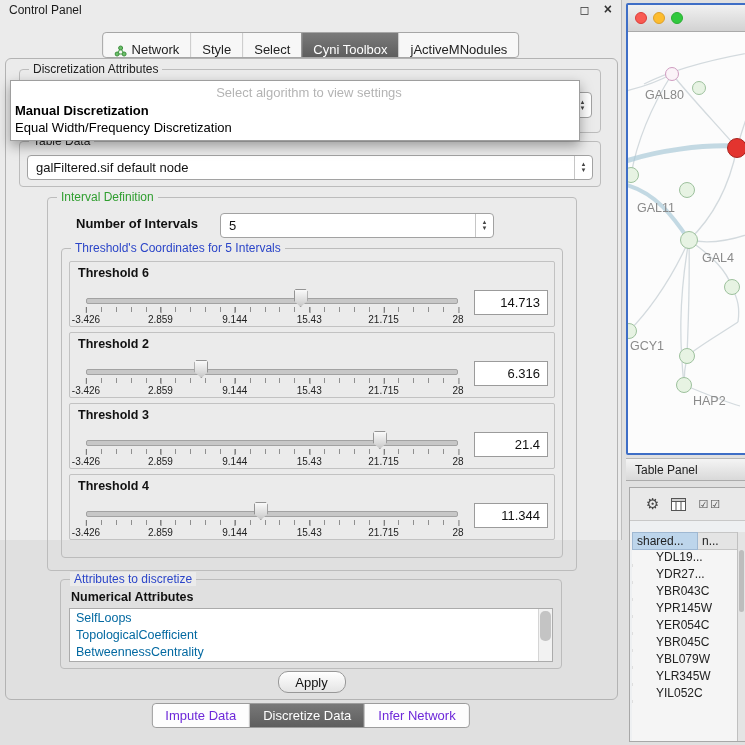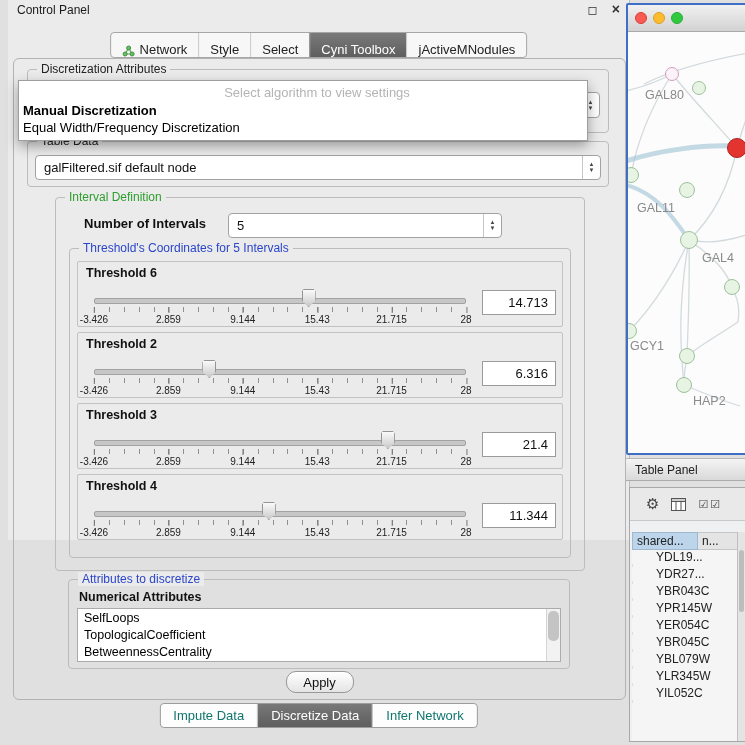--- a/index.html
+++ b/index.html
@@ -3,21 +3,21 @@
 <meta charset="utf-8">
 <style>
   html,body{margin:0;padding:0;}
   body{
     width:745px;height:745px;overflow:hidden;position:relative;
     background:#e0e0e0;
     font-family:"Liberation Sans","DejaVu Sans",sans-serif;
     -webkit-font-smoothing:antialiased;
   }
   
-  .control-panel{position:absolute;left:0;top:0;width:621px;height:540px;background:#ebebeb;border-right:1px solid #bdbdbd;margin-left:8px;}
+  .control-panel{position:absolute;left:0;top:0;width:621px;height:540px;background:#ebebeb;border-right:1px solid #bdbdbd;}
   .titlebar{position:absolute;top:0;left:0;right:0;height:20px;display:flex;align-items:center;justify-content:space-between;padding:0 9px;font-size:12px;color:#1a1a1a;}
   .tb-icons span{margin-left:11px;font-size:12px;color:#333;}
   .tb-icons .x{font-weight:bold;font-size:14px;line-height:12px;}
   .top-tabs{position:absolute;top:32px;left:50%;transform:translateX(-50%);display:flex;align-items:stretch;height:24px;background:#f7f7f7;border:1px solid #a6a6a6;border-radius:4px;overflow:hidden;white-space:nowrap;}
   .tab{display:flex;align-items:flex-end;padding:0 11px;font-size:13px;color:#222;}
   .tab + .tab{border-left:1px solid #c9c9c9;}
   .tab.sel{background:linear-gradient(#7a7a7a,#5e5e5e);color:#fff;border-left-color:#8a8a8a;}
   .net-ico{display:inline-flex;margin-right:5px;}
   .main-panel{position:absolute;top:58px;left:5px;width:611px;height:640px;border:1px solid #b3b3b3;border-radius:6px;}
   .group{position:absolute;border:1px solid #bcbcbc;border-radius:4px;}
@@ -48,26 +48,26 @@
   .ticks{position:absolute;left:0;right:0;top:23px;height:5px;
     background:repeating-linear-gradient(to right,#8f8f8f 0,#8f8f8f 1px,transparent 1px,transparent 4%);}
   .scale{position:absolute;left:0;right:0;top:28px;height:12px;}
   .scale-label{position:absolute;transform:translateX(-50%);top:2px;font-size:10px;color:#222;white-space:nowrap;}
   .scale-label::before{content:"";position:absolute;left:50%;top:-7px;width:1px;height:6px;background:#777;}
   .val{position:absolute;right:6px;top:28px;width:74px;height:25px;line-height:23px;background:#fff;border:1px solid #9b9b9b;font-size:13px;text-align:right;padding-right:7px;box-sizing:border-box;color:#111;}
   .g-attrs{left:54px;top:520px;width:500px;height:88px;}
   .attrs-title{position:absolute;left:10px;top:10px;font-size:12.5px;font-weight:bold;color:#111;}
   .listbox{position:absolute;left:8px;right:8px;top:28px;height:52px;background:#fff;border:1px solid #ababab;overflow:hidden;}
   .list-items{position:absolute;left:0;top:1px;right:14px;}
-  .list-item{font-size:12.5px;line-height:17px;padding-left:6px;color:#000000;white-space:nowrap;}
+  .list-item{font-size:12.5px;line-height:17px;padding-left:6px;color:#0369a1;white-space:nowrap;}
   .list-scroll{position:absolute;right:0;top:0;bottom:0;width:13px;background:#f2f2f2;border-left:1px solid #d5d5d5;}
   .list-thumb{position:absolute;left:1px;right:1px;top:2px;height:30px;background:#c4c4c4;border-radius:5px;}
   .apply{position:absolute;left:50%;transform:translateX(-50%);top:612px;width:68px;height:22px;background:linear-gradient(#ffffff,#e4e4e4);border:1px solid #989898;border-radius:10px;font-size:13px;color:#111;font-family:inherit;}
   .bottom-tabs{position:absolute;top:703px;left:50%;transform:translateX(-50%);display:flex;height:23px;background:#fdfdfd;border:1px solid #9c9c9c;border-radius:4px;overflow:hidden;white-space:nowrap;}
-  .btab{padding:0 13px;line-height:23px;font-size:13px;color:#0f766e;}
+  .btab{padding:0 13px;line-height:23px;font-size:13px;color:#6d28d9;}
   .btab + .btab{border-left:1px solid #bdbdbd;}
   .btab.sel{background:linear-gradient(#787878,#5e5e5e);color:#fff;}
   
   .popup{position:absolute;left:10px;top:80px;width:568px;background:#fff;border:1px solid #9e9e9e;box-shadow:0 5px 12px rgba(0,0,0,.35);z-index:50;padding-bottom:4px;}
   .dd-ph{text-align:center;color:#b4b4b4;font-size:13px;line-height:19px;padding-top:2px;padding-left:28px;}
   .dd-opt{font-size:13px;line-height:17px;padding-left:4px;color:#000;}
   .dd-opt.bold{font-weight:bold;}
   
   .net-window{position:absolute;left:626px;top:3px;width:125px;height:452px;border:2px solid #3e6ec6;border-radius:2px;background:#d6d6d6;box-sizing:border-box;overflow:hidden;}
   .net-titlebar{height:26px;background:linear-gradient(#f1f1f1,#d2d2d2);border-bottom:1px solid #aaa;display:flex;align-items:center;padding-left:7px;gap:6px;}

